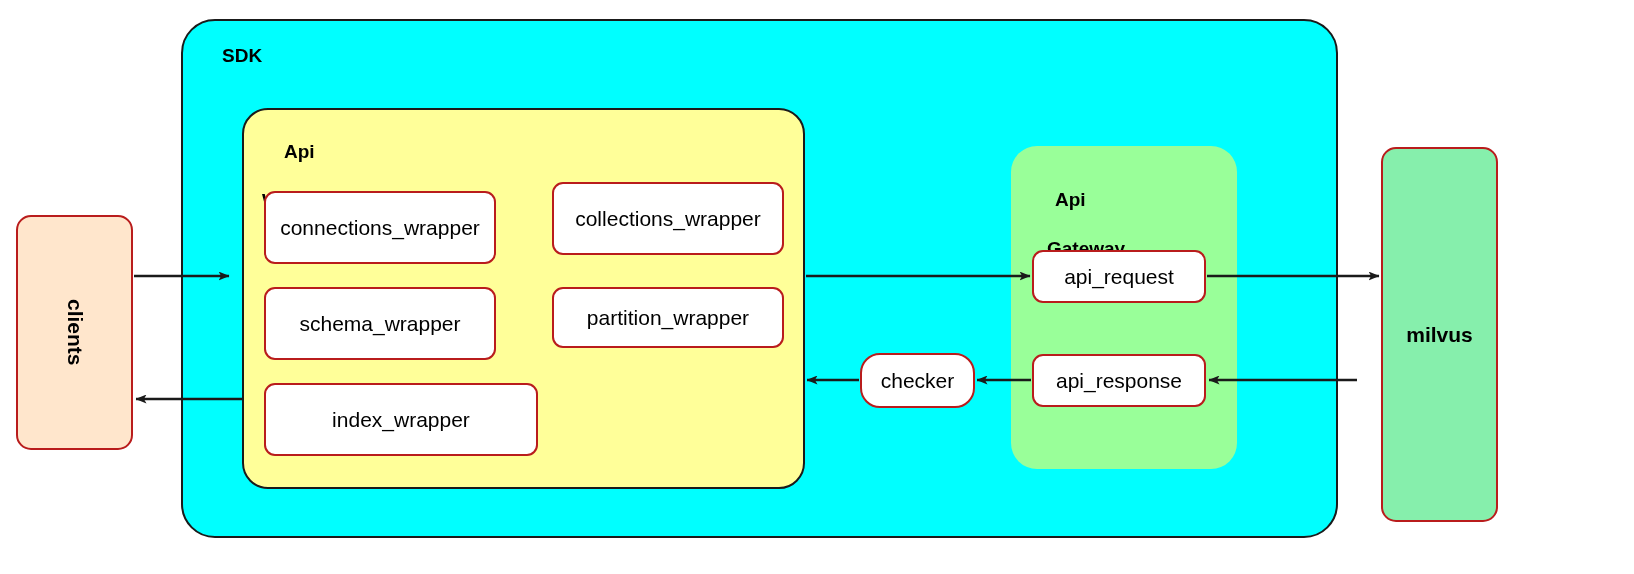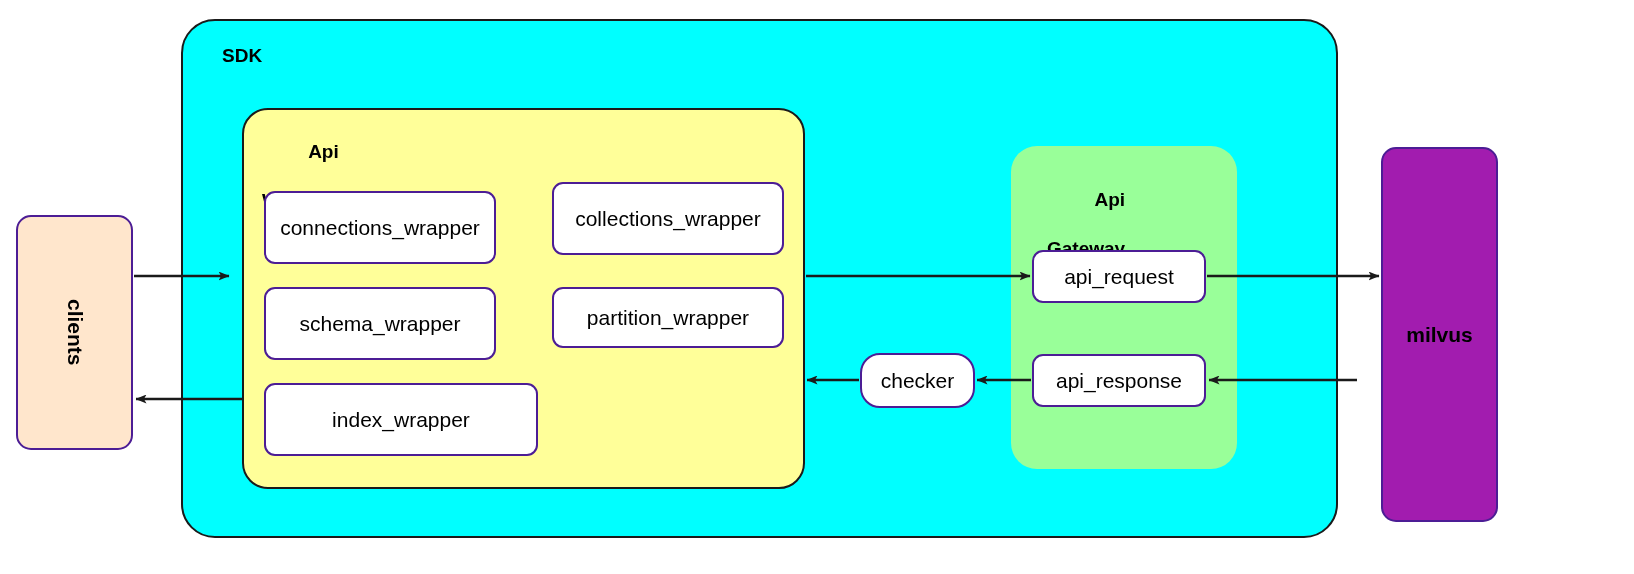--- a/index.html
+++ b/index.html
@@ -18,21 +18,21 @@
     position: absolute;
     left: 0; top: 0;
     width: 1634px;
     height: 574px;
   }
 
   
   .box {
     position: absolute;
     box-sizing: border-box;
-    border: 2px solid #4c1d95;
+    border: 2px solid #b91c1c;
     display: flex;
     align-items: center;
     justify-content: center;
     text-align: center;
   }
 
   
   .container-sdk {
     left: 181px;
     top: 19px;
@@ -62,21 +62,21 @@
   }
 
   
   .group-title {
     position: absolute;
     font-weight: bold;
     font-size: 19px;
     color: #000000;
     line-height: 1.28;
     white-space: pre-line;
-    text-align: right;
+    text-align: left;
   }
   .title-sdk   { left: 222px; top: 44px; }
   .title-wrapper { left: 262px; top: 116px; }
   .title-gateway { left: 1047px; top: 164px; }
   .title-wrapper .l1 { display: block; padding-left: 22px; }
   .title-gateway .l1 { display: block; padding-left: 8px; }
 
   
   .node {
     background: #ffffff;
@@ -112,21 +112,21 @@
     color: #000000;
     writing-mode: vertical-rl;
     text-orientation: mixed;
     white-space: nowrap;
   }
   .actor-milvus {
     left: 1381px;
     top: 147px;
     width: 117px;
     height: 375px;
-    background: #a21caf;
+    background: #86efac;
     border-radius: 15px;
     font-weight: bold;
     font-size: 21px;
     color: #000000;
   }
 
   
   #wires {
     position: absolute;
     left: 0; top: 0;

